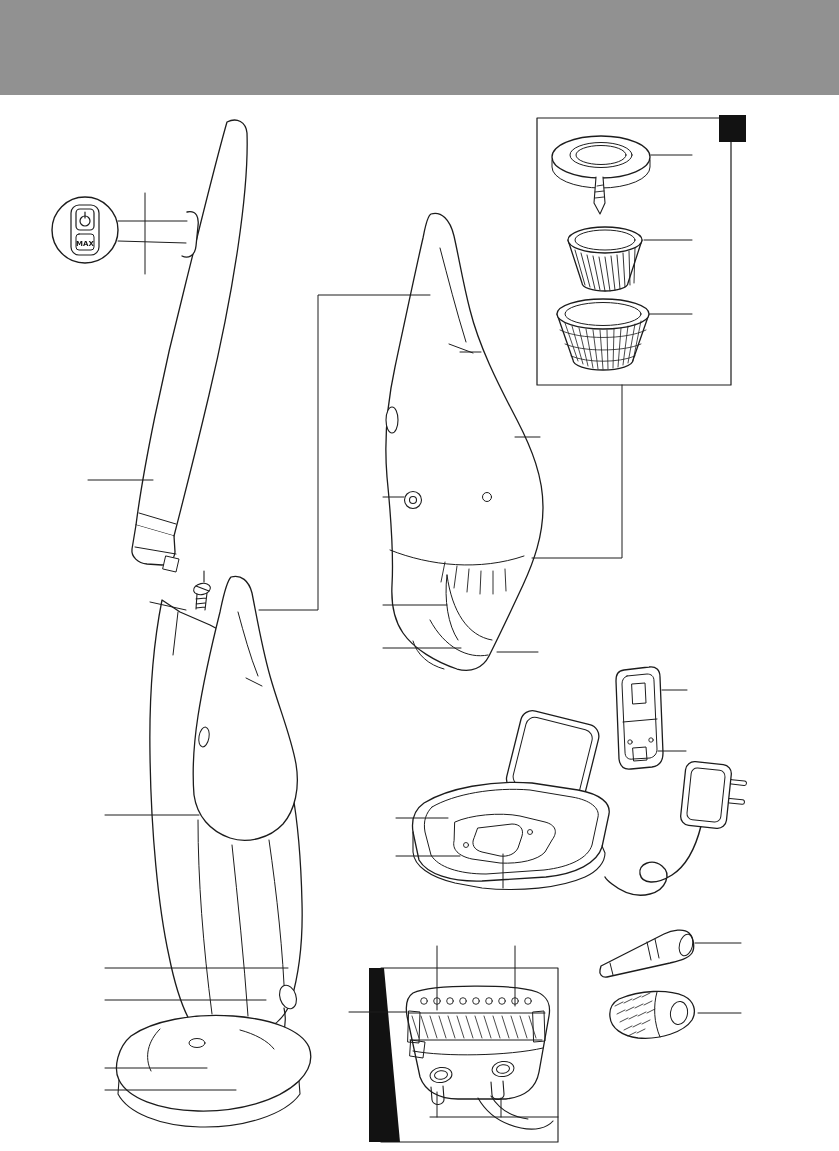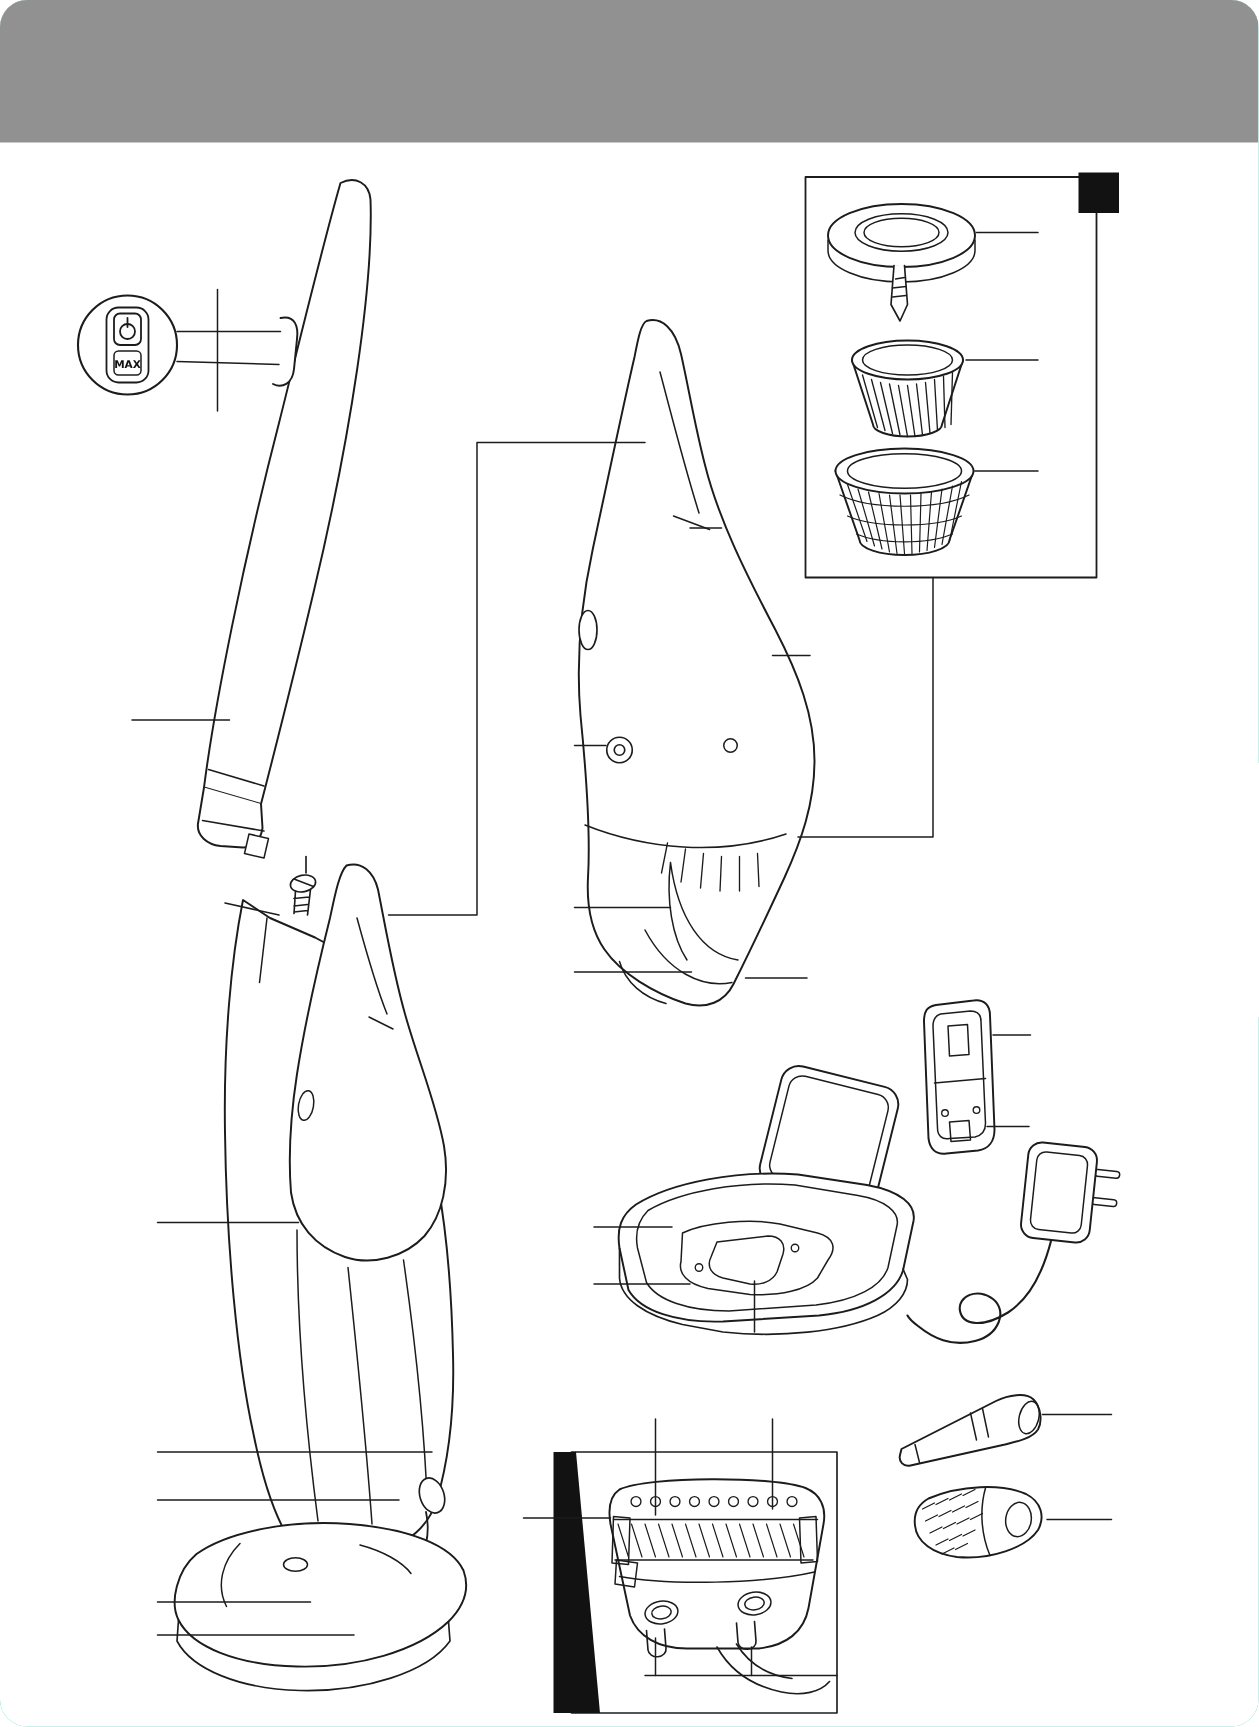--- a/index.html
+++ b/index.html
@@ -1,17 +1,17 @@
 <!DOCTYPE html>
 <html><head>
 <meta charset="utf-8">
 <style>
   * { margin:0; padding:0; box-sizing:border-box; }
   html,body { background:#ffffff; font-family:"DejaVu Sans", sans-serif; }
-  .page { position:relative; width:839px; height:1151px; background:#14b8a6; overflow:hidden;border-radius:18px; }
+  .page { position:relative; width:839px; height:1151px; background:#14b8a6; overflow:hidden; }
   svg.diagram { position:absolute; top:0; left:0; display:block; }
   text { font-family:"DejaVu Sans", sans-serif; }
 </style>
 </head>
 <body>
 
 <div class="page">
 <svg class="diagram" width="839" height="1151" viewBox="0 0 839 1151">
 
   <rect x="0" y="0" width="839" height="1151" fill="#ffffff"></rect>

